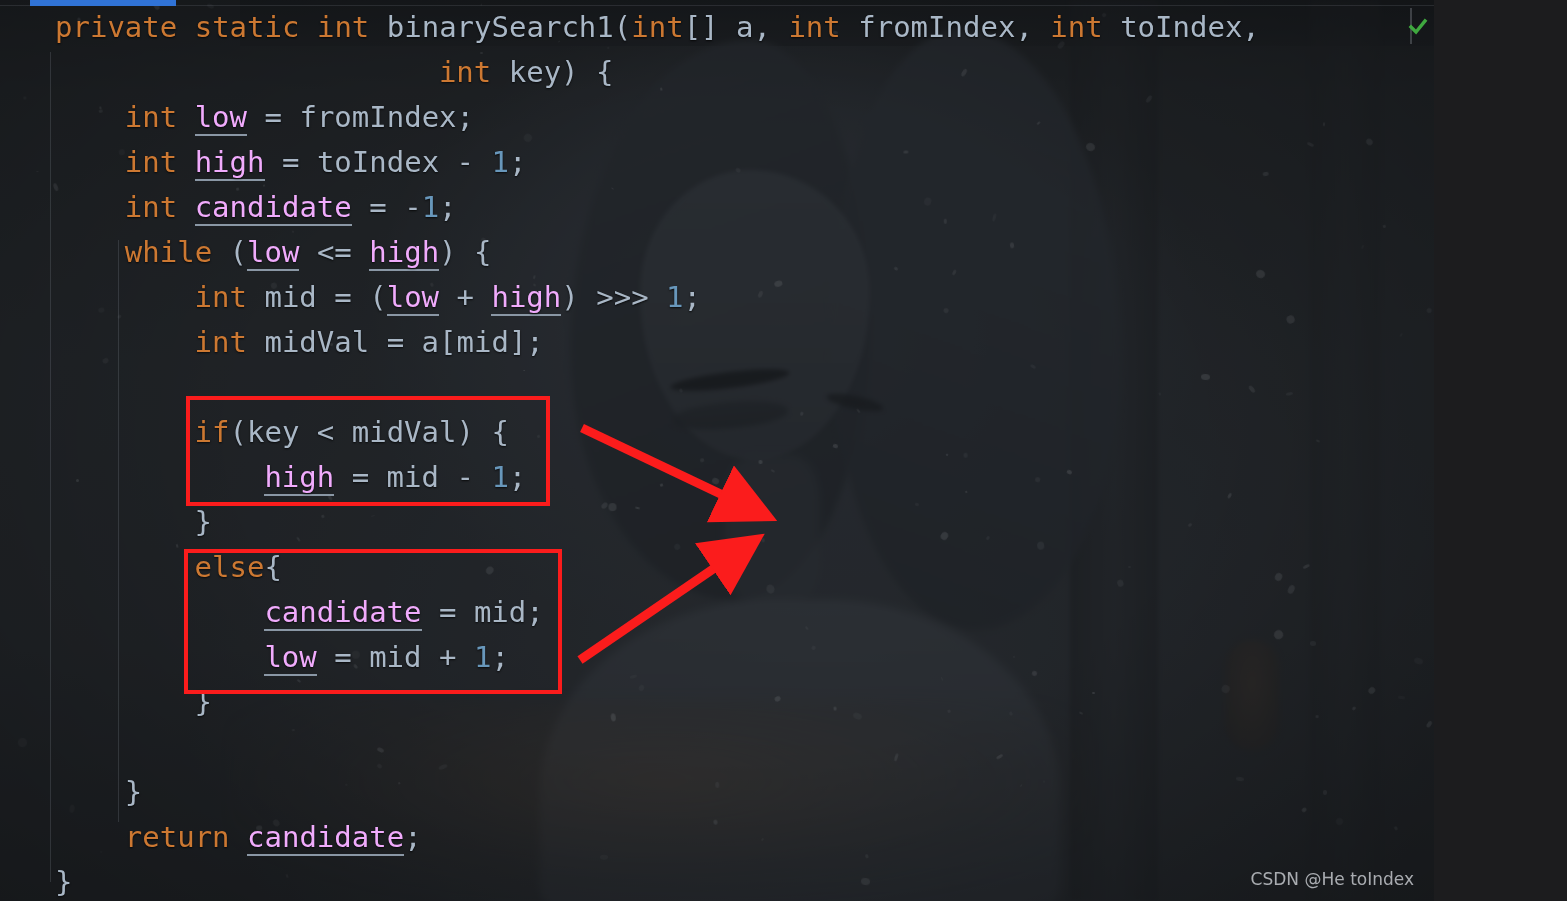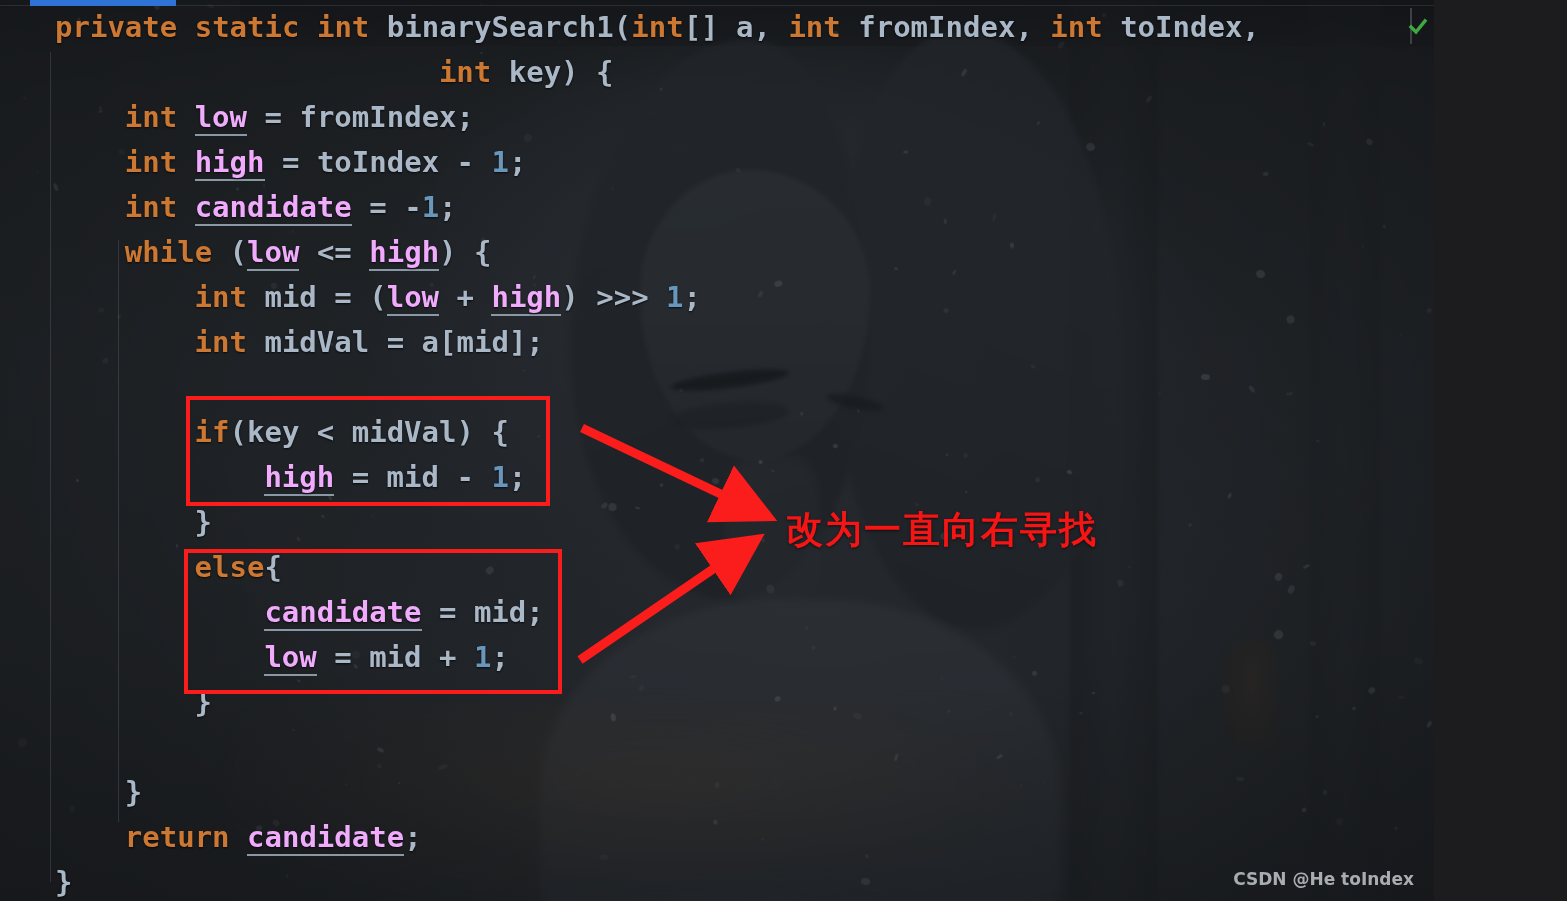--- a/index.html
+++ b/index.html
@@ -10,21 +10,20 @@
   body {
     font-family: "DejaVu Sans Mono", monospace;
   }
 
   #screen {
     position: relative;
     width: 1434px;
     height: 901px;
     overflow: hidden;
     background: #232528;
-    font-weight: bold;
   }
 
   
   .bg-art {
     position: absolute;
     inset: 0;
     overflow: hidden;
   }
   .bg-base {
     position: absolute; inset: 0;
@@ -434,21 +433,20 @@
     <svg class="arrow-svg" viewBox="0 0 260 270">
       <defs>
         <marker id="ah" markerWidth="7" markerHeight="7" refX="3.4" refY="3.5" orient="auto" markerUnits="strokeWidth">
           <path d="M0,0 L7,3.5 L0,7 Z" fill="#fb1c1c"></path>
         </marker>
       </defs>
       <line x1="22" y1="18" x2="188" y2="97" stroke="#fb1c1c" stroke-width="9" marker-end="url(#ah)"></line>
       <line x1="20" y1="250" x2="178" y2="142" stroke="#fb1c1c" stroke-width="9" marker-end="url(#ah)"></line>
     </svg>
 
-    <div class="note-cn">改为一直向右寻找</div>
 
     <div class="scroll-nub"></div>
     <svg class="ok-check" viewBox="0 0 20 20">
       <path d="M3,10 L8,15 L17,4" fill="none" stroke="#3fa83f" stroke-width="3.4" stroke-linecap="square"></path>
     </svg>
 
     <div class="watermark">CSDN @He toIndex</div>
   </div>
 </div>
 

